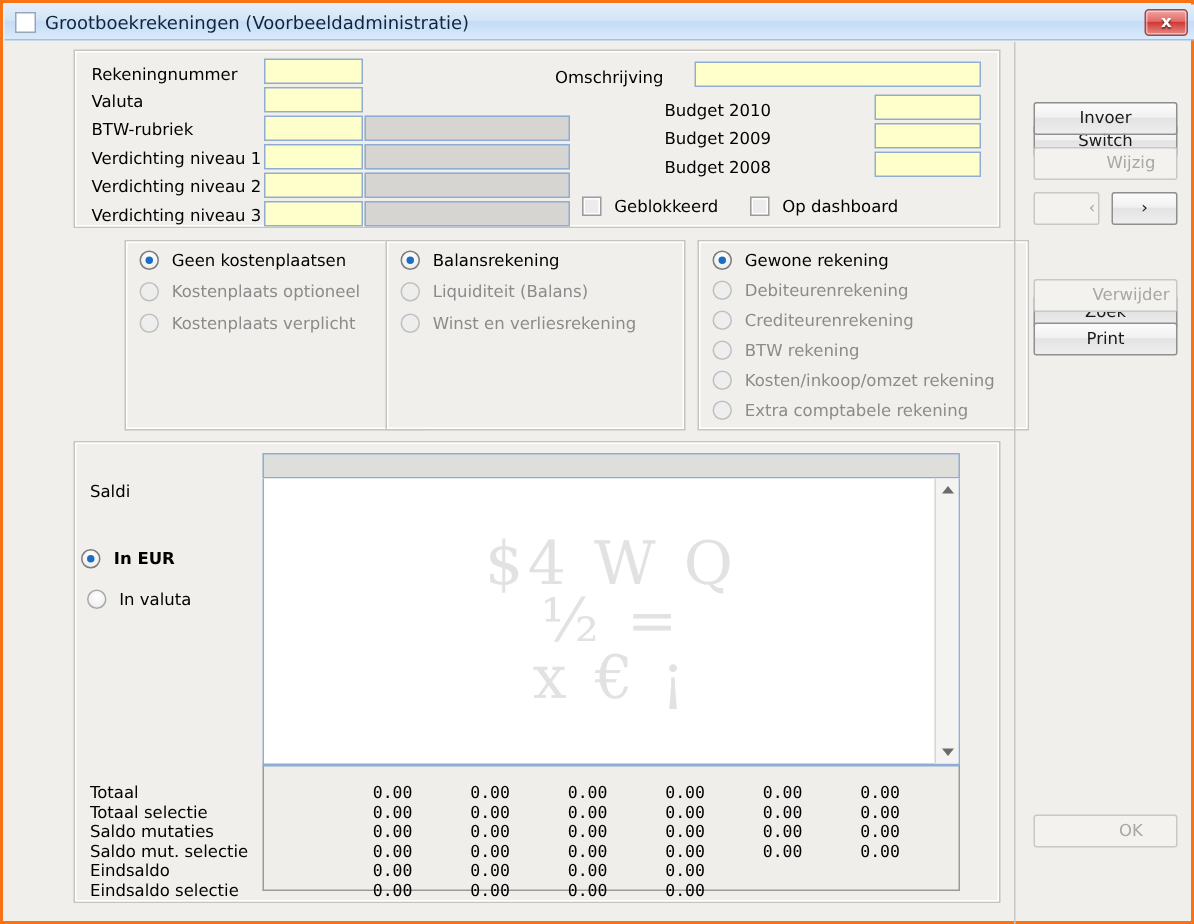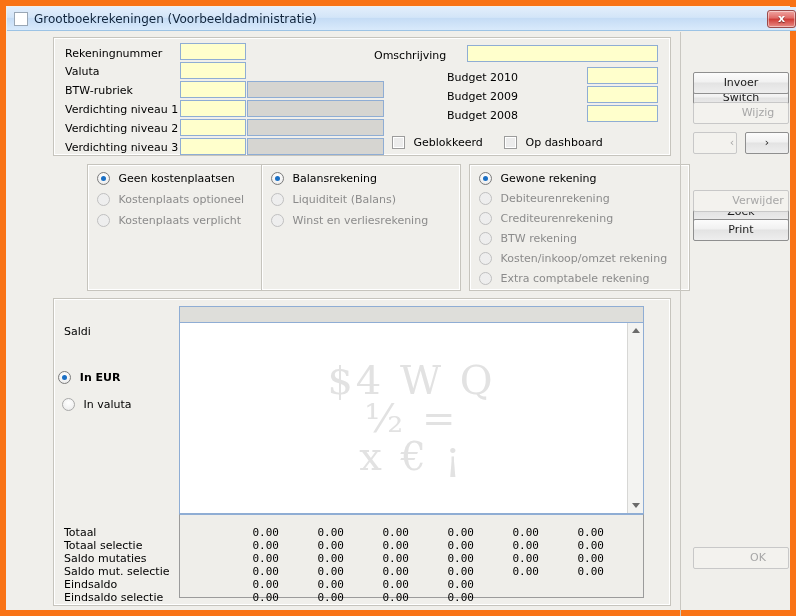--- a/index.html
+++ b/index.html
@@ -4,21 +4,21 @@
 <style>
   html,body{margin:0;padding:0;}
   body{
     width:796px;height:616px;overflow:hidden;
     font-family:"DejaVu Sans","Liberation Sans",sans-serif;
     font-size:11px;color:#000;background:#eceae4;
   }
   #window{
     position:absolute;left:0;top:0;width:796px;height:616px;
     box-sizing:border-box;
-    border:6px solid #f97316;
+    border:2px solid #f97316;
     background:#f0efeb;
   }
   
   #titlebar{
     position:absolute;left:1px;top:1px;width:794px;height:24px;
     background:linear-gradient(to bottom,#e3eefb 0%,#d3e5f8 45%,#c5dcf5 50%,#d9eafb 100%);
     border-bottom:1px solid #9cc3e5;
     box-sizing:border-box;
   }
   #title-icon{

